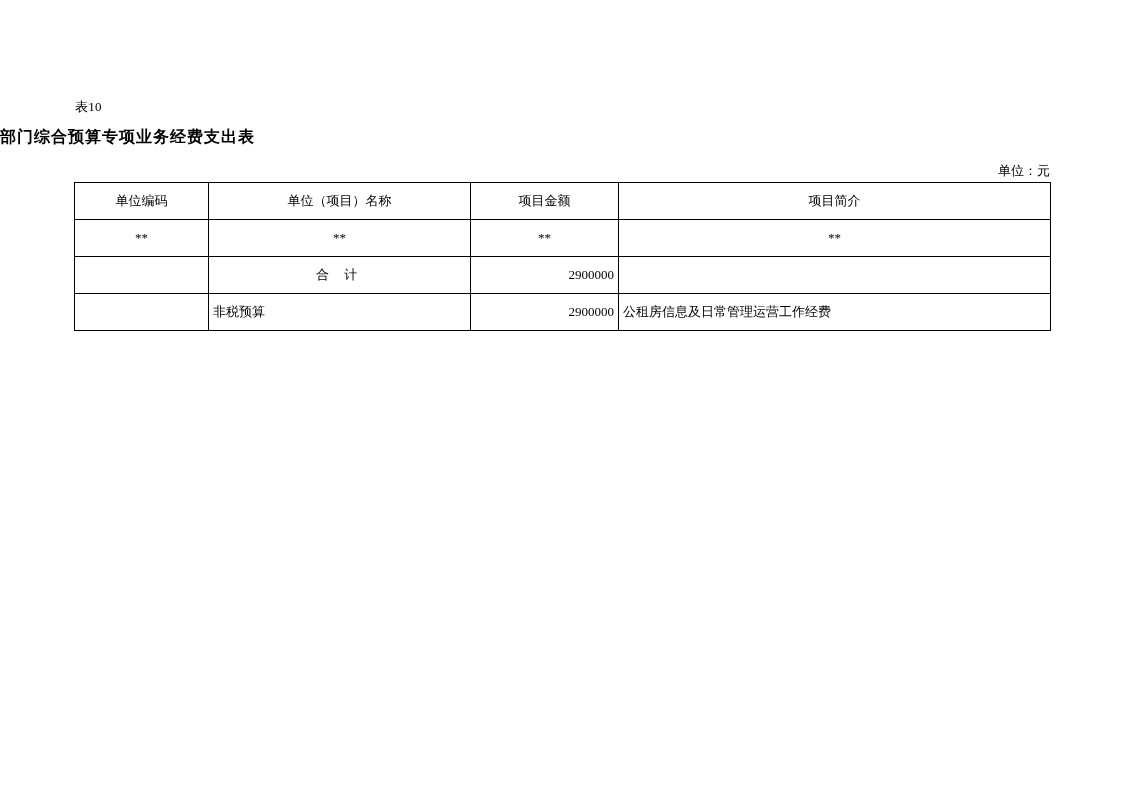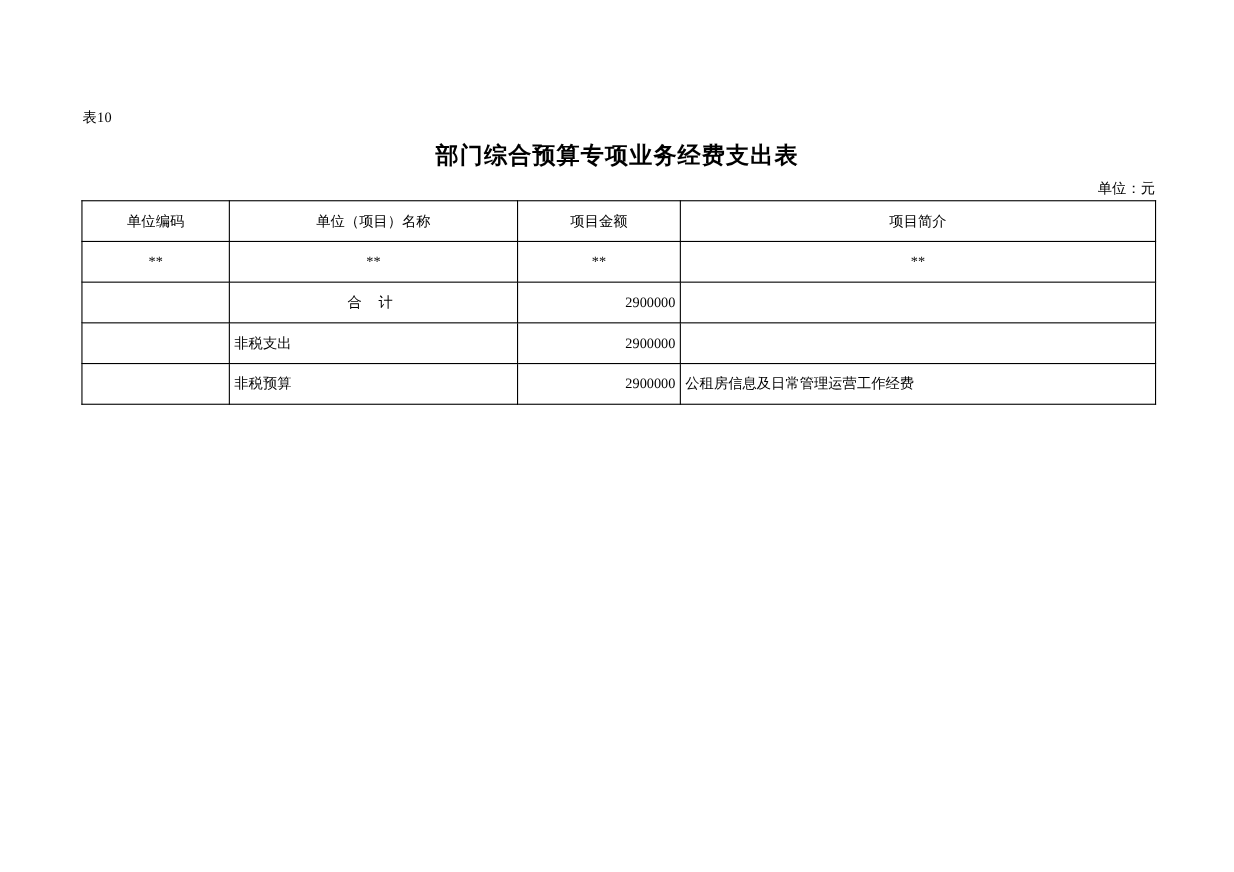--- a/index.html
+++ b/index.html
@@ -29,22 +29,22 @@
     top: 98px;
     font-size: 13px;
     font-family: "Liberation Serif", serif;
     letter-spacing: 0.2px;
   }
   .doc-title {
     position: absolute;
     left: 0;
     top: 127px;
     width: 1122px;
-    text-align: center;
-    font-size: 21px;
+    text-align: left;
+    font-size: 16px;
     font-weight: bold;
     font-family: "Liberation Sans", sans-serif;
     letter-spacing: 1px;
   }
   .unit-note {
     position: absolute;
     right: 72px;
     top: 162px;
     font-size: 13px;
     font-family: "Liberation Serif", serif;
@@ -120,26 +120,20 @@
         <td class="t-center">**</td>
       </tr>
       <tr class="row-tall">
         <td class="t-center"></td>
         <td class="total-label">合  计</td>
         <td class="t-right cell-pad-right">2900000</td>
         <td class="t-left"></td>
       </tr>
       <tr class="row-tall">
         <td class="t-center"></td>
-        <td class="t-left cell-pad-left">非税支出</td>
-        <td class="t-right cell-pad-right">2900000</td>
-        <td class="t-left"></td>
-      </tr>
-      <tr class="row-tall">
-        <td class="t-center"></td>
         <td class="t-left cell-pad-left">非税预算</td>
         <td class="t-right cell-pad-right">2900000</td>
         <td class="t-left cell-pad-left">公租房信息及日常管理运营工作经费</td>
       </tr>
     </tbody>
   </table>
 
 </div>
 
 </body></html>

